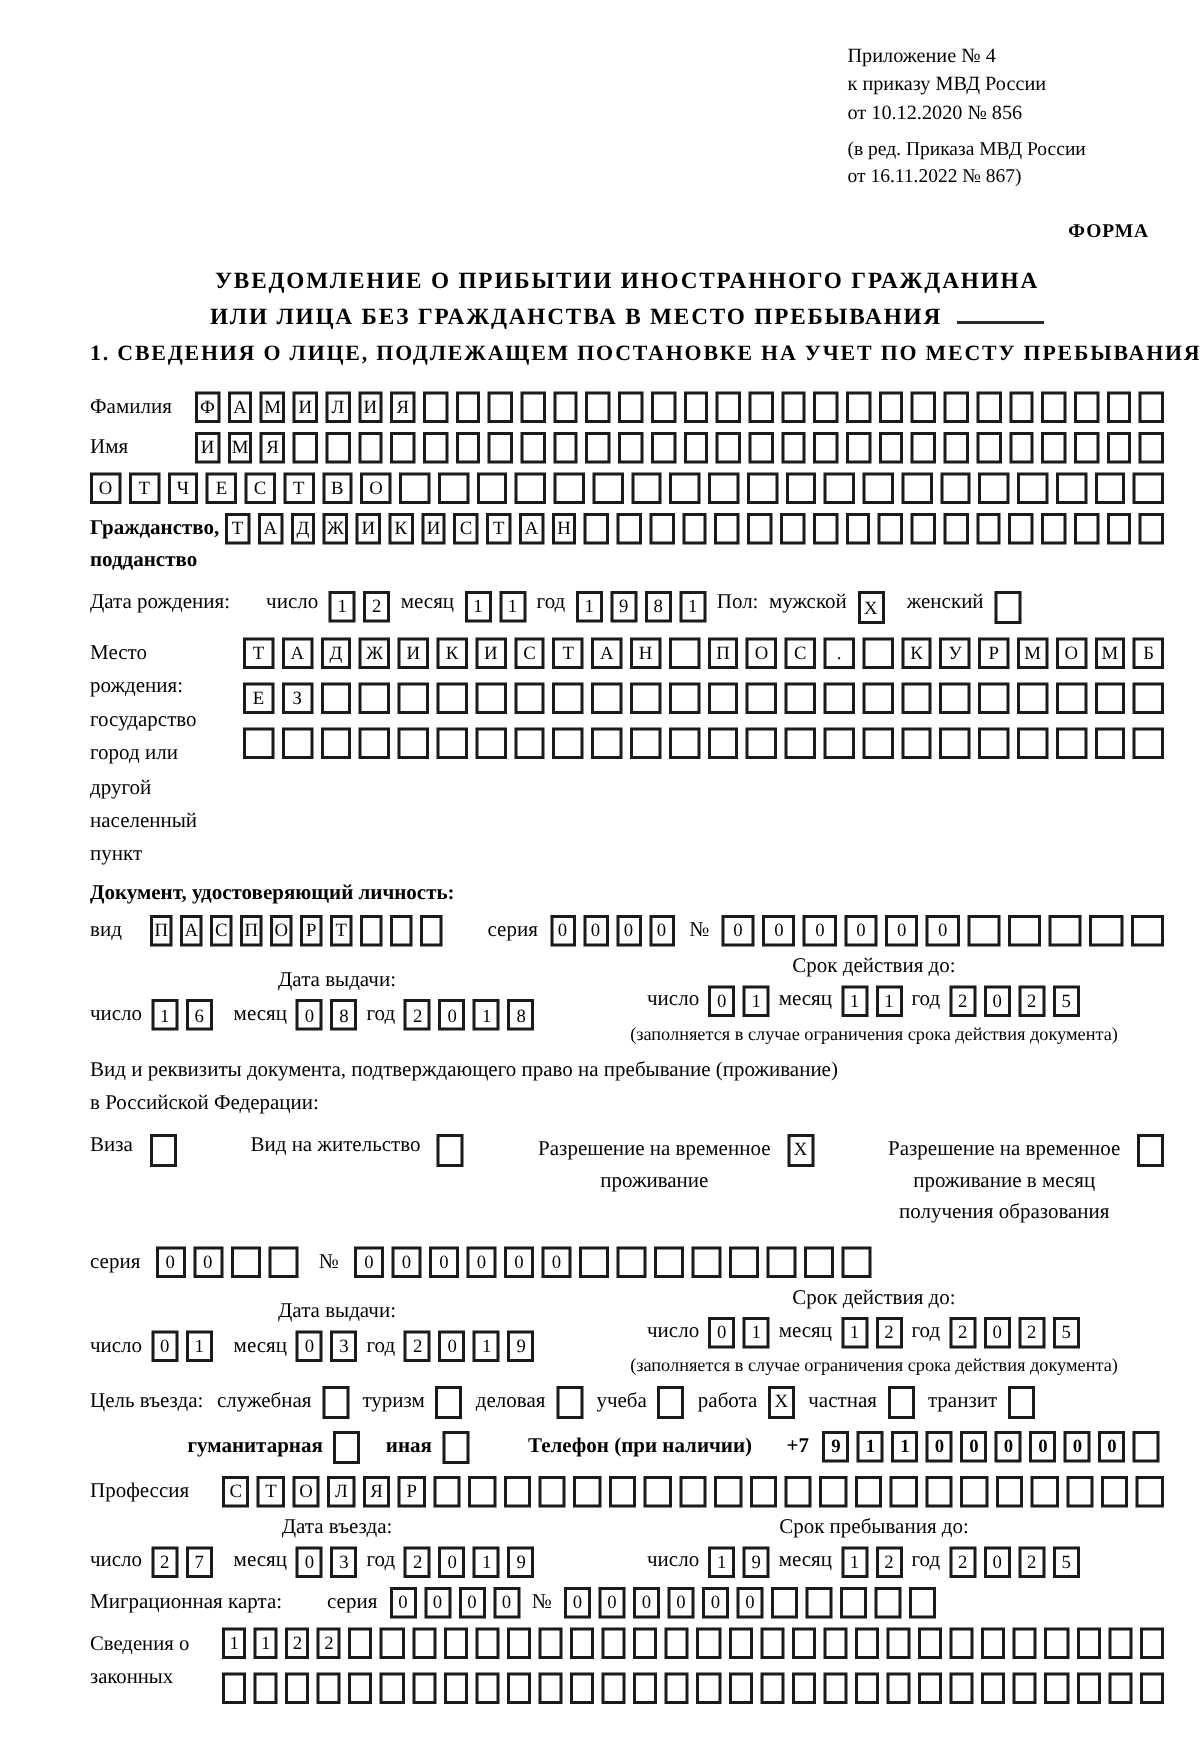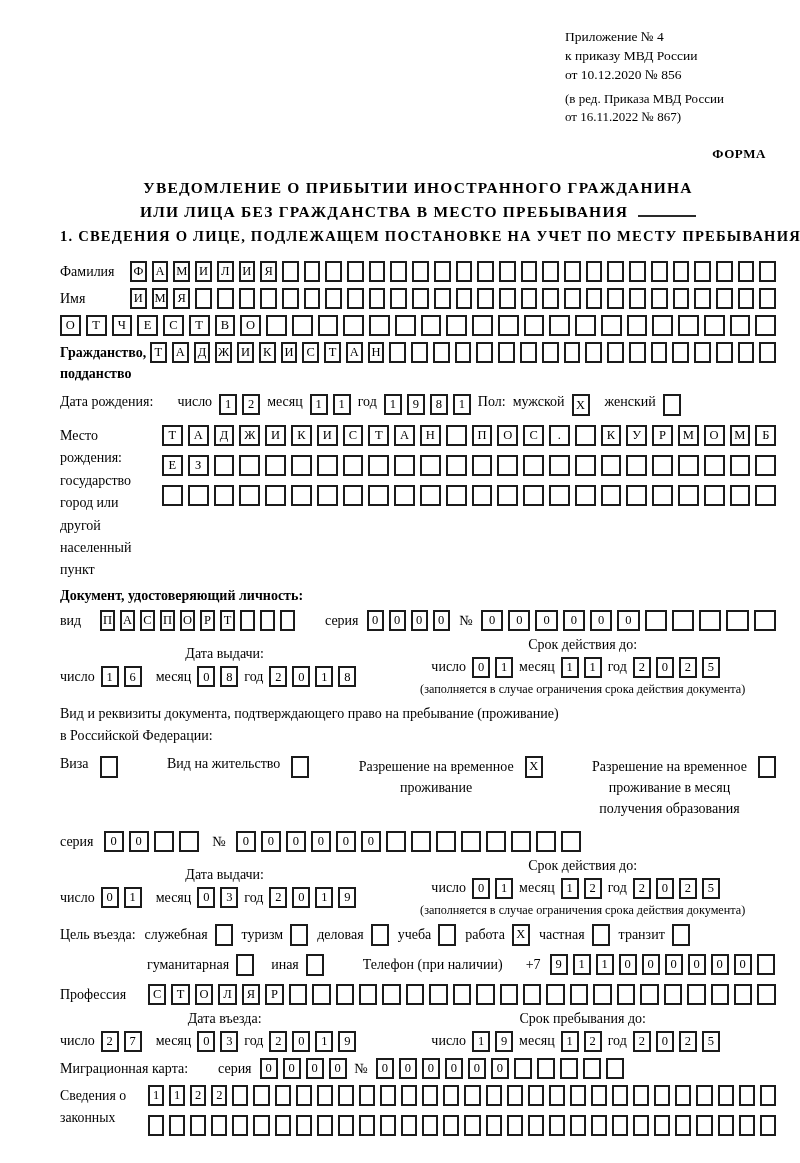--- a/index.html
+++ b/index.html
@@ -62,21 +62,21 @@
   .dnote { font-size: 12.2px; text-align: center; margin-top: 4px; white-space: nowrap; }
 
   .intro { line-height: 1.6; }
 
   .opts { display: flex; align-items: flex-start; justify-content: space-between; margin: 8px 0 12px 0; }
   .opt { display: flex; align-items: flex-start; gap: 11px; }
   .opt-lines { text-align: center; line-height: 1.5; }
 
   .purposes { display: flex; align-items: center; gap: 9px; margin-bottom: 8px; flex-wrap: nowrap; }
   .purpose { display: flex; align-items: center; gap: 7px; }
-  .indent65 { margin-left: 87px; }
+  .indent65 { margin-left: 65px; font-weight: bold; }
 </style>
 </head>
 <body>
 
 <div class="page">
 
   <div class="appendix">
     <div>Приложение № 4</div>
     <div>к приказу МВД России</div>
     <div>от 10.12.2020 № 856</div>

